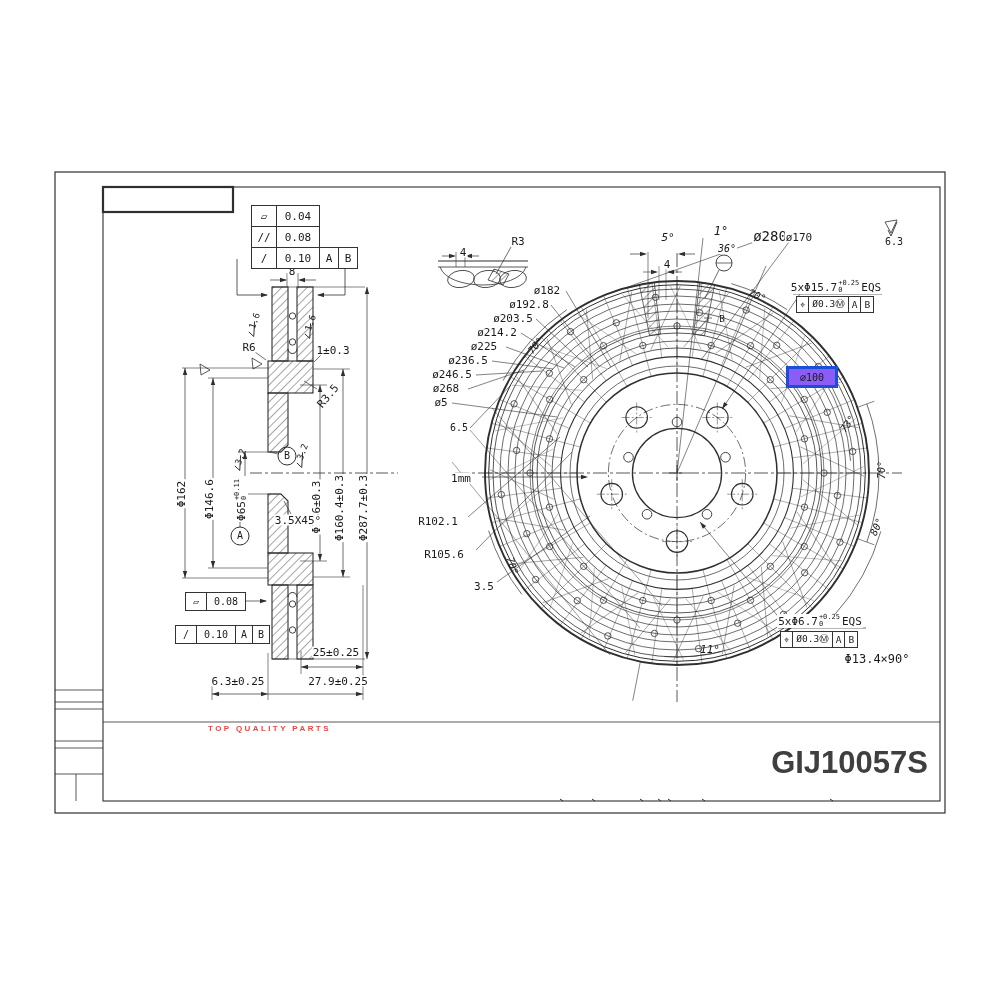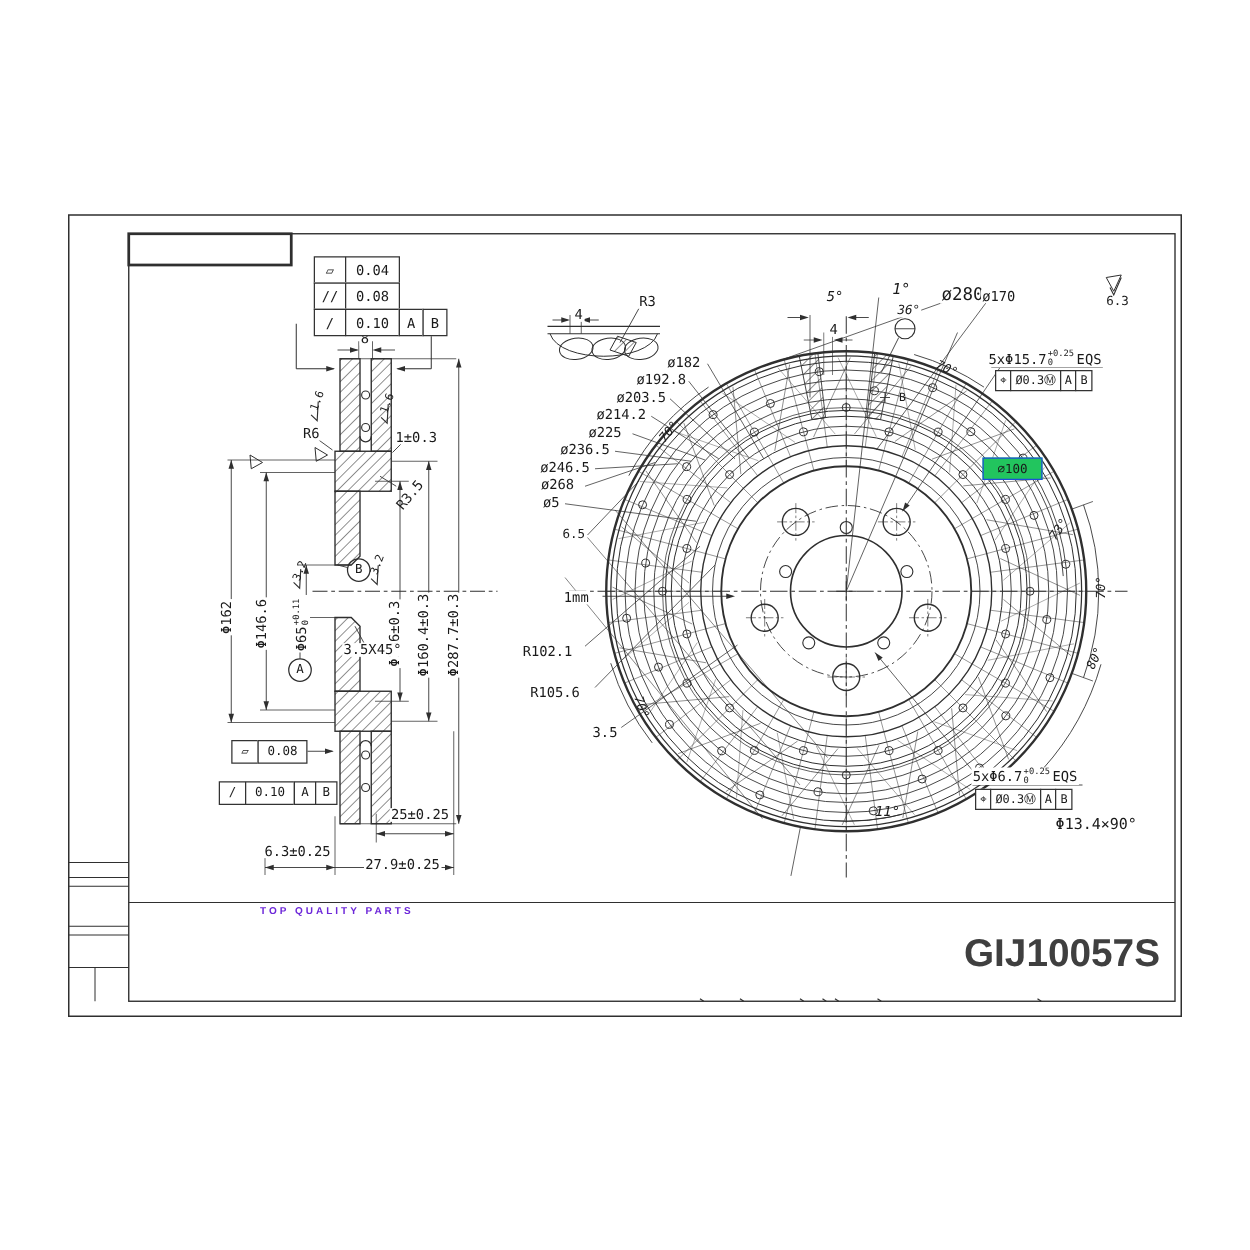--- a/index.html
+++ b/index.html
@@ -15,22 +15,22 @@
   .tol .sx{margin-left:2px;}
   .tstack,.gbox,.fcf,.pcdbox{position:absolute;display:block;background:transparent;}
   .trow,.grow,.fcfrow{display:flex;}
   .tc{border:1px solid #333;margin-left:-1px;margin-top:-1px;background:#fff;height:20px;
       display:flex;align-items:center;justify-content:center;font-size:11px;}
   .tc.sym{width:24px;} .tc.val{width:42px;} .tc.sm{width:18px;}
   .gc{border:1px solid #333;margin-left:-1px;background:#fff;height:17px;display:flex;align-items:center;justify-content:center;font-size:10px;}
   .gc.sym{width:20px;} .gc.val{width:38px;} .gc.sm{width:16px;}
   .fcf{display:flex;border:0;}
   .fc{border:1px solid #333;margin-left:-1px;background:#fff;height:15px;display:flex;align-items:center;justify-content:center;font-size:9.5px;padding:0 3px;}
-  .pcdbox{border:1px solid #1d4ed8;width:46px;height:16px;display:flex;align-items:center;justify-content:center;font-size:10px;background:#22c55e;}
-  .logo{position:absolute;left:138px;top:724px;color:#6d28d9;}
+  .pcdbox{border:3px solid #1d4ed8;width:46px;height:16px;display:flex;align-items:center;justify-content:center;font-size:10px;background:#8b5cf6;}
+  .logo{position:absolute;left:138px;top:724px;color:#ef4444;}
   .tagline{font-family:"Liberation Sans",sans-serif;font-size:8px;font-weight:bold;letter-spacing:2.4px;margin-left:70px;}
   .brand{font-family:"DejaVu Serif",serif;font-size:47px;font-weight:bold;line-height:1.05;letter-spacing:1px;}
   .part{position:absolute;left:928px;top:745px;transform:translate(-100%,0);
         font-family:"Liberation Sans",sans-serif;font-size:31px;font-weight:bold;color:#3f3f3f;}
 </style>
 </head>
 <body>
 
 <div id="stage">
   <svg id="art" width="1000" height="1000">
@@ -454,21 +454,21 @@
       <span class="lb" style="left: 209px; top: 499px; font-size: 11px; transform: translate(-50%, -50%) rotate(-90deg);">Φ146.6</span>
       <span class="lb" style="left: 181px; top: 494px; font-size: 11px; transform: translate(-50%, -50%) rotate(-90deg);">Φ162</span>
       <span class="lb" style="left: 316px; top: 507px; font-size: 11px; transform: translate(-50%, -50%) rotate(-90deg);">Φ136±0.3</span>
       <span class="lb" style="left: 339px; top: 508px; font-size: 11px; transform: translate(-50%, -50%) rotate(-90deg);">Φ160.4±0.3</span>
       <span class="lb" style="left: 363px; top: 508px; font-size: 11px; transform: translate(-50%, -50%) rotate(-90deg);">Φ287.7±0.3</span>
       <span class="lb" style="left: 298px; top: 520px; font-size: 11px; transform: translate(-50%, -50%) rotate(0deg);">3.5X45°</span>
       <span class="lb n" style="left: 240px; top: 536px; font-size: 10px; transform: translate(-50%, -50%) rotate(0deg);">A</span>
       <span class="lb n" style="left: 287px; top: 456px; font-size: 10px; transform: translate(-50%, -50%) rotate(0deg);">B</span>
       <span class="lb" style="left: 336px; top: 652px; font-size: 11px; transform: translate(-50%, -50%) rotate(0deg);">25±0.25</span>
       <span class="lb" style="left: 238px; top: 681px; font-size: 11px; transform: translate(-50%, -50%) rotate(0deg);">6.3±0.25</span>
-      <span class="lb" style="left: 322px; top: 681px; font-size: 11px; transform: translate(-50%, -50%) rotate(0deg); margin-top: 11px;">27.9±0.25</span>
+      <span class="lb" style="left: 338px; top: 681px; font-size: 11px; transform: translate(-50%, -50%) rotate(0deg);">27.9±0.25</span>
       <span class="lb" style="left: 463px; top: 252px; font-size: 11px; transform: translate(-50%, -50%) rotate(0deg);">4</span>
       <span class="lb" style="left: 518px; top: 241px; font-size: 11px; transform: translate(-50%, -50%) rotate(0deg);">R3</span>
       <span class="lb i" style="left: 668px; top: 237px; font-size: 11px; transform: translate(-50%, -50%) rotate(0deg);">5°</span>
       <span class="lb i" style="left: 721px; top: 231px; font-size: 12px; transform: translate(-50%, -50%) rotate(0deg);">1°</span>
       <span class="lb i" style="left: 727px; top: 249px; font-size: 10px; transform: translate(-50%, -50%) rotate(0deg);">36°</span>
       <span class="lb" style="left: 667px; top: 264px; font-size: 11px; transform: translate(-50%, -50%) rotate(0deg);">4</span>
       <span class="lb" style="left: 770px; top: 236px; font-size: 14px; transform: translate(-50%, -50%) rotate(0deg);">ø280</span>
       <span class="lb" style="left: 799px; top: 237px; font-size: 11px; transform: translate(-50%, -50%) rotate(0deg);">ø170</span>
       <span class="lb" style="left: 894px; top: 214px; font-size: 10px; transform: translate(-50%, -50%) rotate(0deg); margin-top: 28px;">6.3</span>
       <span class="lb tol" style="left: 836px; top: 287px; font-size: 11px; transform: translate(-50%, -50%) rotate(0deg);">

